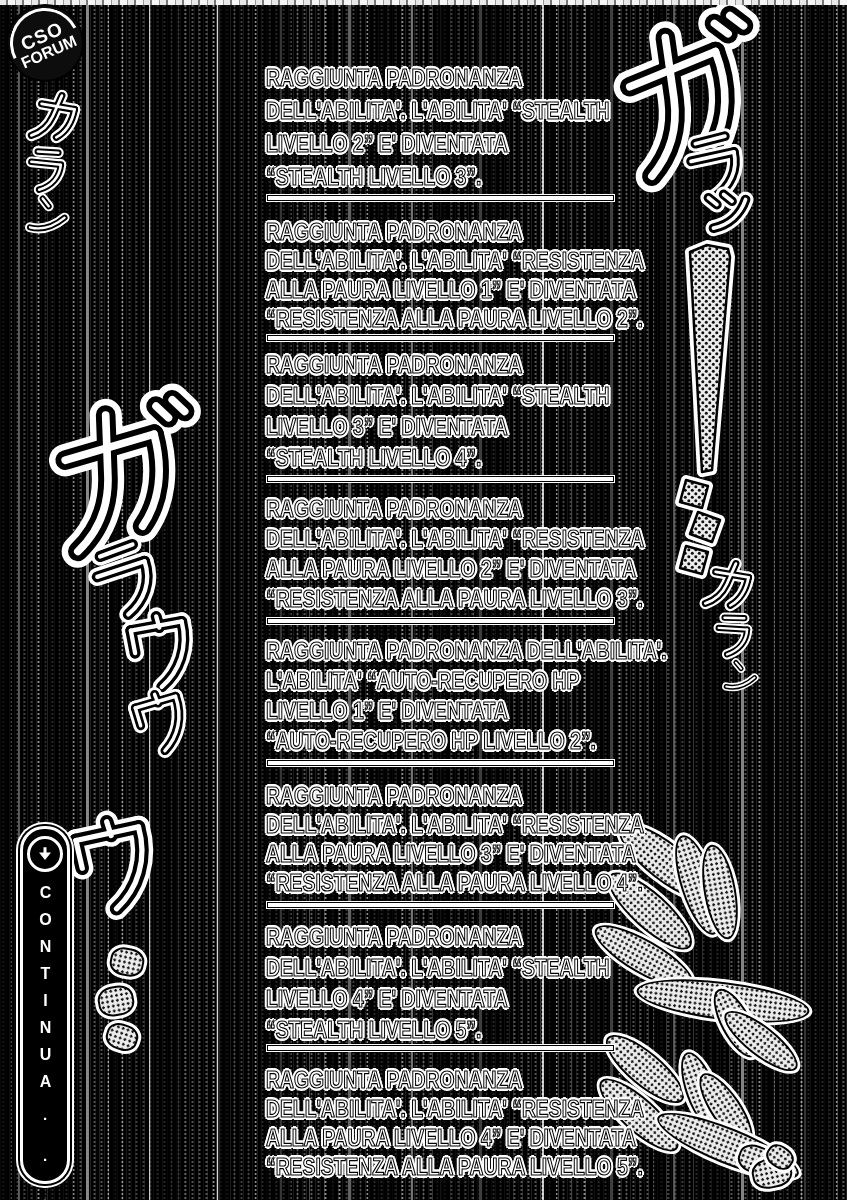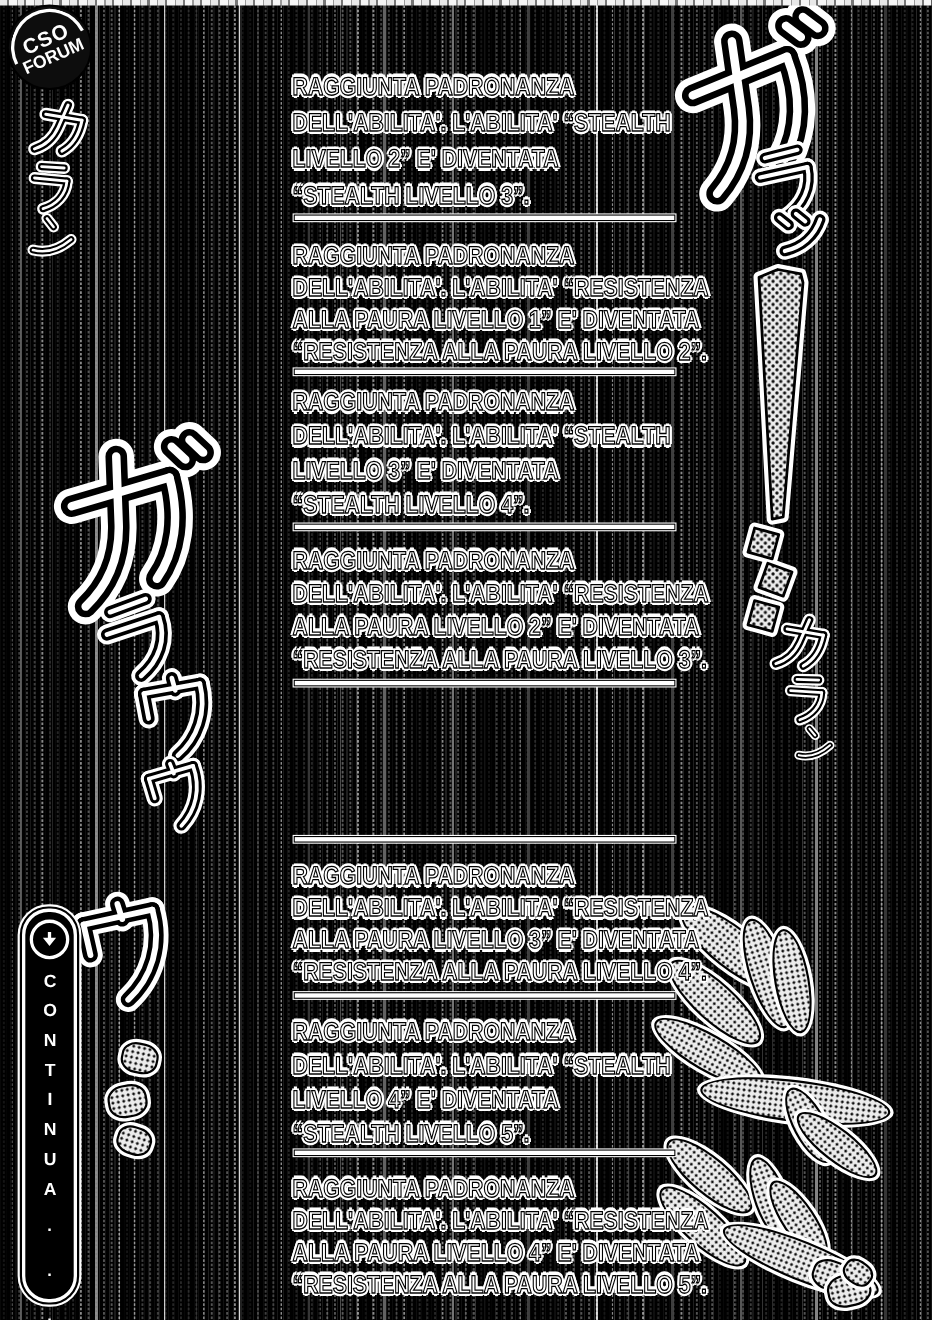--- a/index.html
+++ b/index.html
@@ -264,20 +264,26 @@
   <div class="sep" style="top:477px"></div>
 
   <div class="notif lh30" style="top:494px">
     <div class="nline">RAGGIUNTA PADRONANZA</div>
     <div class="nline">DELL'ABILITA'. L'ABILITA' “RESISTENZA</div>
     <div class="nline">ALLA PAURA LIVELLO 2” E' DIVENTATA</div>
     <div class="nline">“RESISTENZA ALLA PAURA LIVELLO 3”.</div>
   </div>
   <div class="sep" style="top:619px"></div>
 
+  <div class="notif lh30" style="top:636px">
+    <div class="nline">RAGGIUNTA PADRONANZA DELL'ABILITA'.</div>
+    <div class="nline">L'ABILITA' “AUTO-RECUPERO HP</div>
+    <div class="nline">LIVELLO 1” E' DIVENTATA</div>
+    <div class="nline">“AUTO-RECUPERO HP LIVELLO 2”.</div>
+  </div>
   <div class="sep" style="top:761px"></div>
 
   <div class="notif lh29" style="top:782px">
     <div class="nline">RAGGIUNTA PADRONANZA</div>
     <div class="nline">DELL'ABILITA'. L'ABILITA' “RESISTENZA</div>
     <div class="nline">ALLA PAURA LIVELLO 3” E' DIVENTATA</div>
     <div class="nline">“RESISTENZA ALLA PAURA LIVELLO 4”.</div>
   </div>
   <div class="sep" style="top:903px"></div>
 

